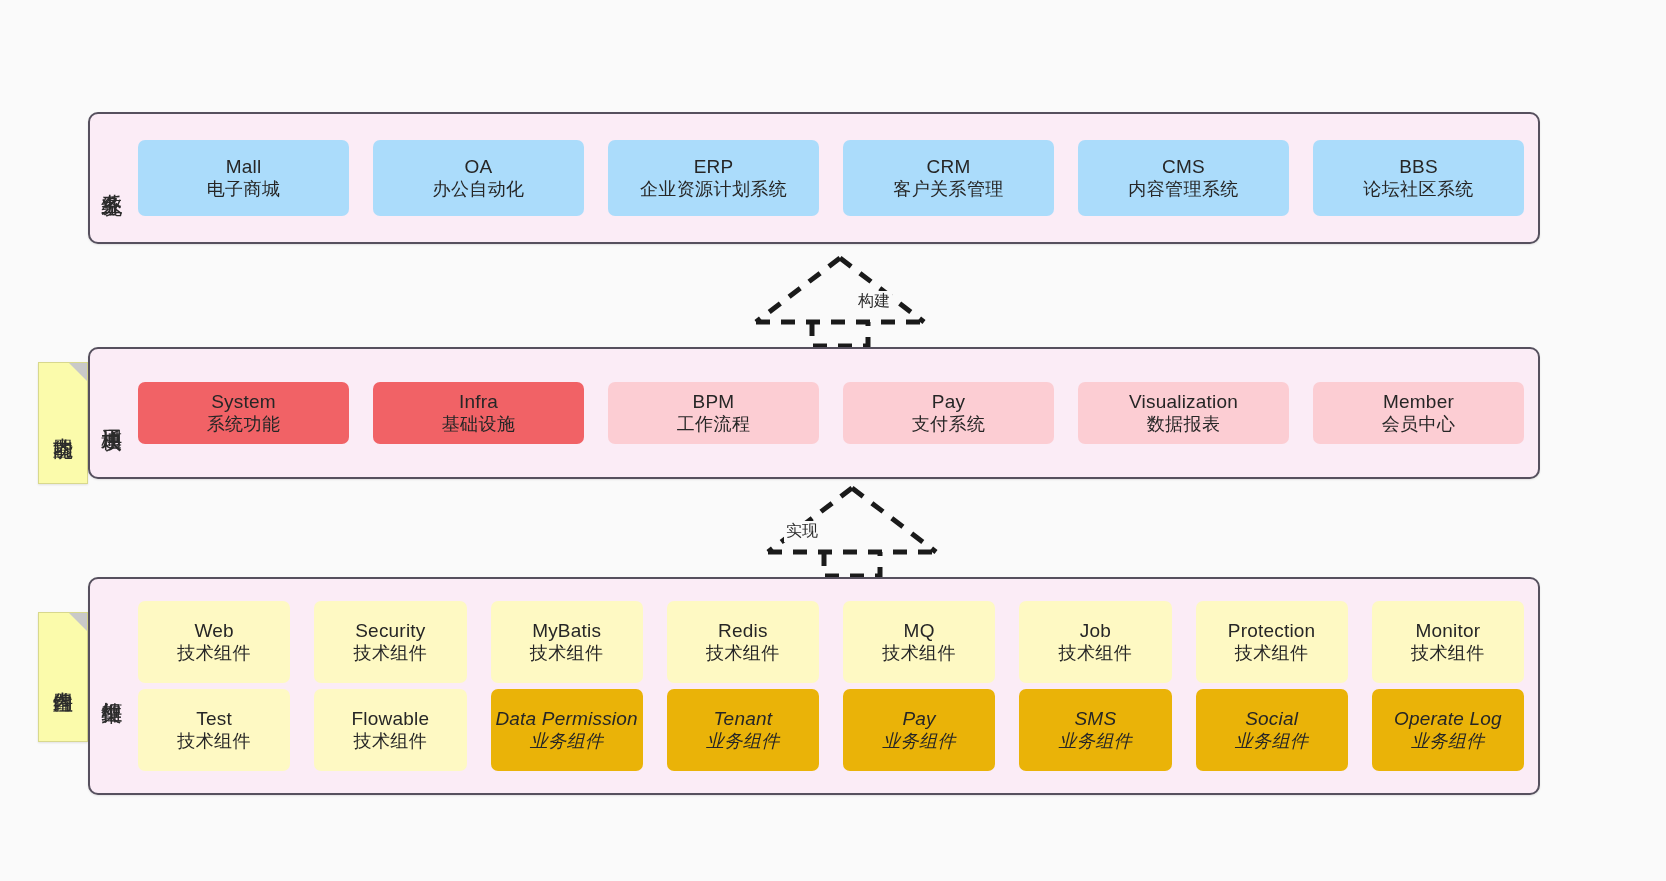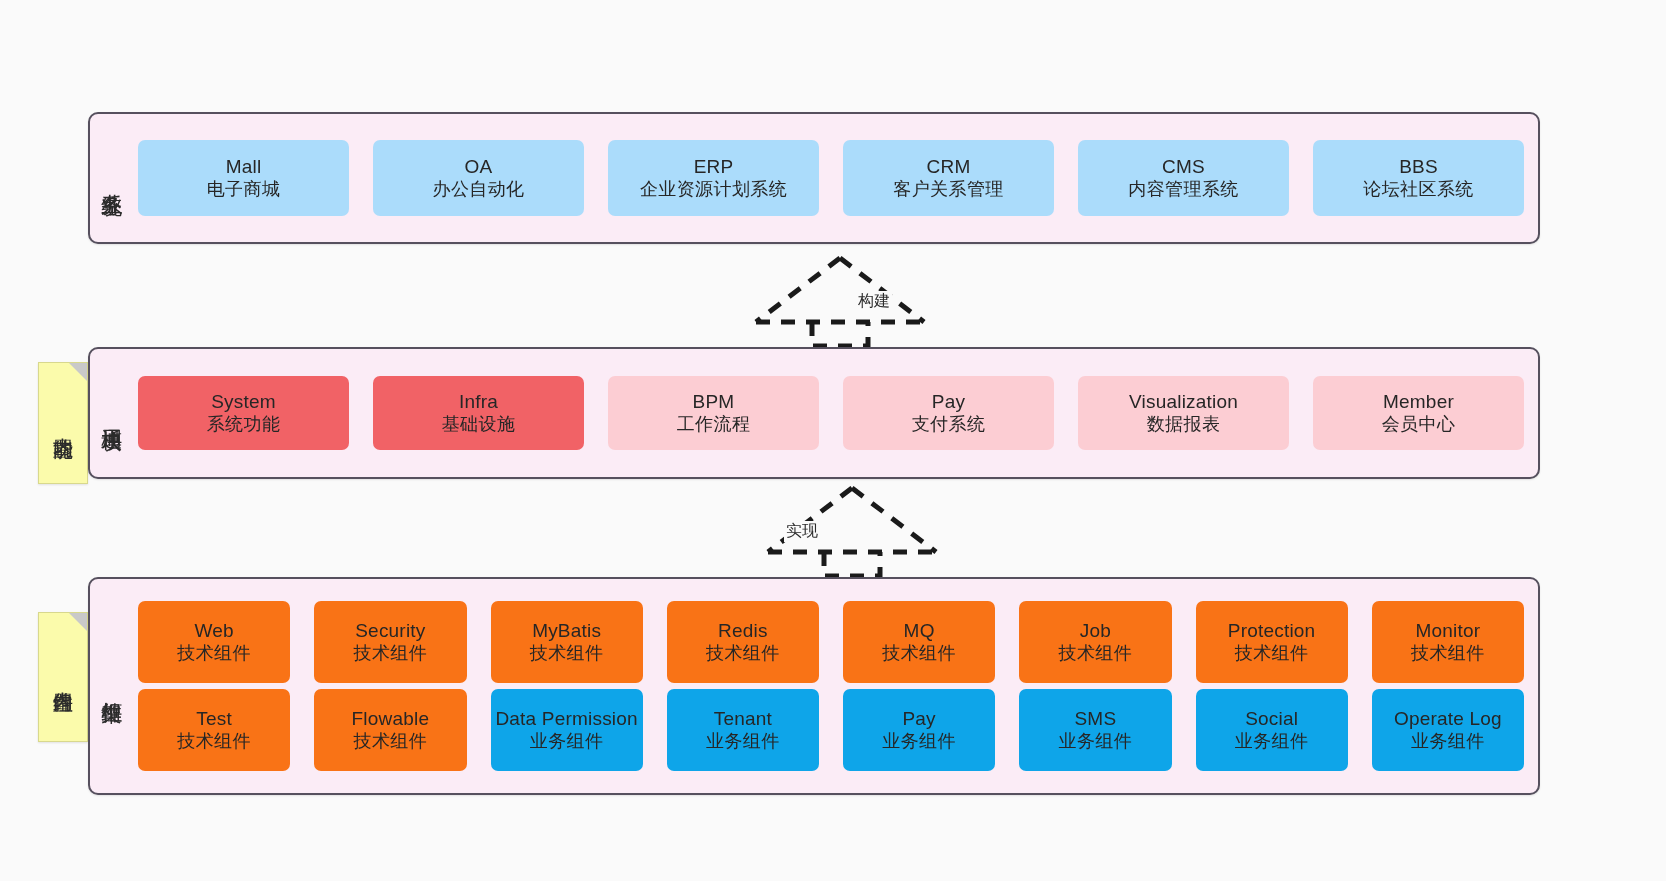--- a/index.html
+++ b/index.html
@@ -84,33 +84,33 @@
   }
   .card .cn {
     font-size: 18px;
     letter-spacing: 0.4px;
   }
 
   
   .c-blue       { background: #abdcfb; }
   .c-red        { background: #f16266; }
   .c-pink       { background: #fccdd3; }
-  .c-green      { background: #f97316; text-align: center; }
-  .c-lightgreen { background: #0ea5e9; }
+  .c-green      { background: #fef9c3; text-align: center; }
+  .c-lightgreen { background: #eab308; font-style: italic; }
 
   
   #layer-business {
     left: 88px;  top: 112px;  width: 1452px; height: 132px;
   }
   #layer-business .card { height: 76px; }
 
   #layer-common {
     left: 88px;  top: 347px;  width: 1452px; height: 132px;
   }
-  #layer-common .card { height: 74px; }
+  #layer-common .card { height: 62px; }
 
   #layer-framework {
     left: 88px;  top: 577px;  width: 1452px; height: 218px;
   }
   #layer-framework .card { height: 82px; }
 
   
   .sticky {
     position: absolute;
     width: 50px;

